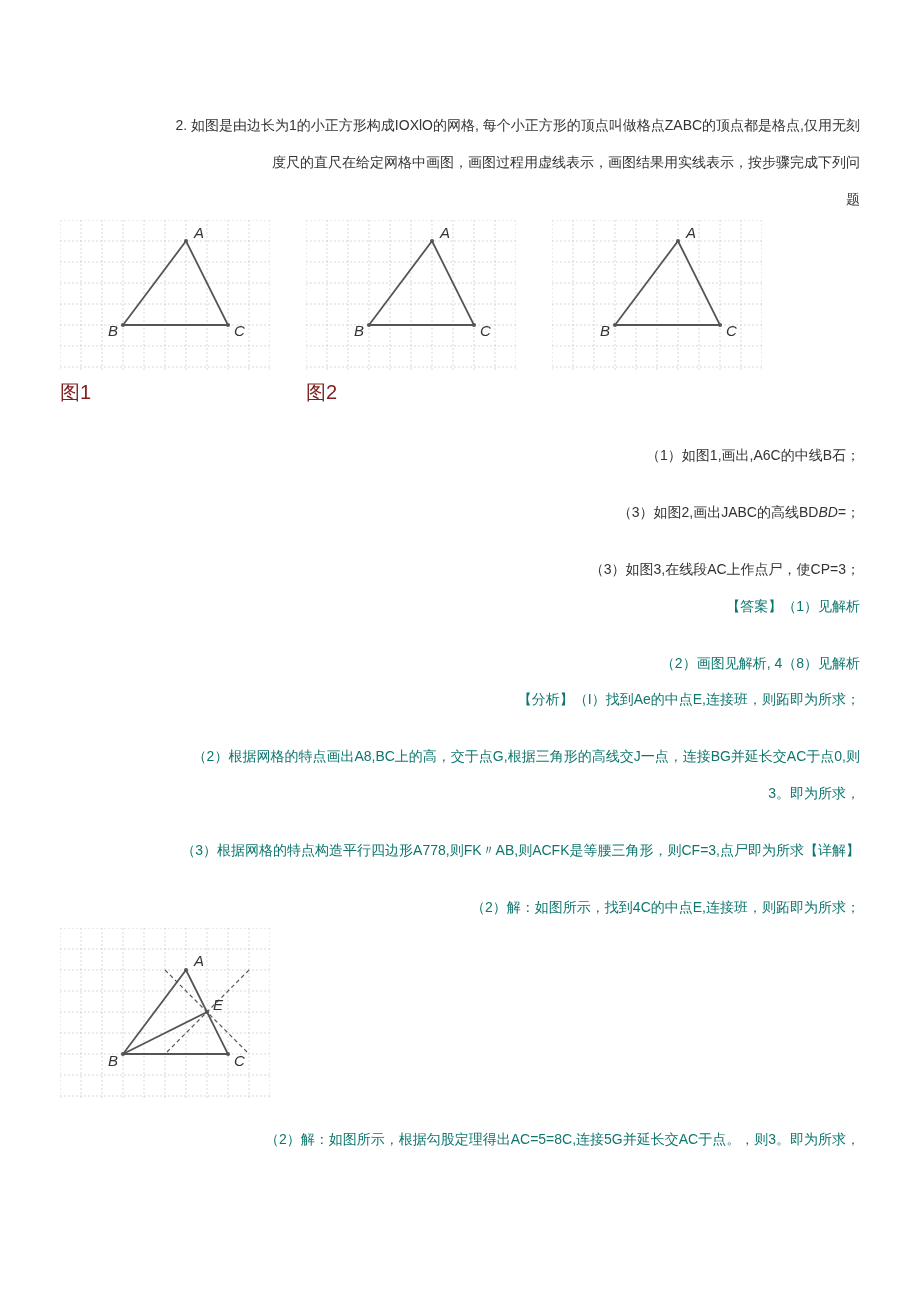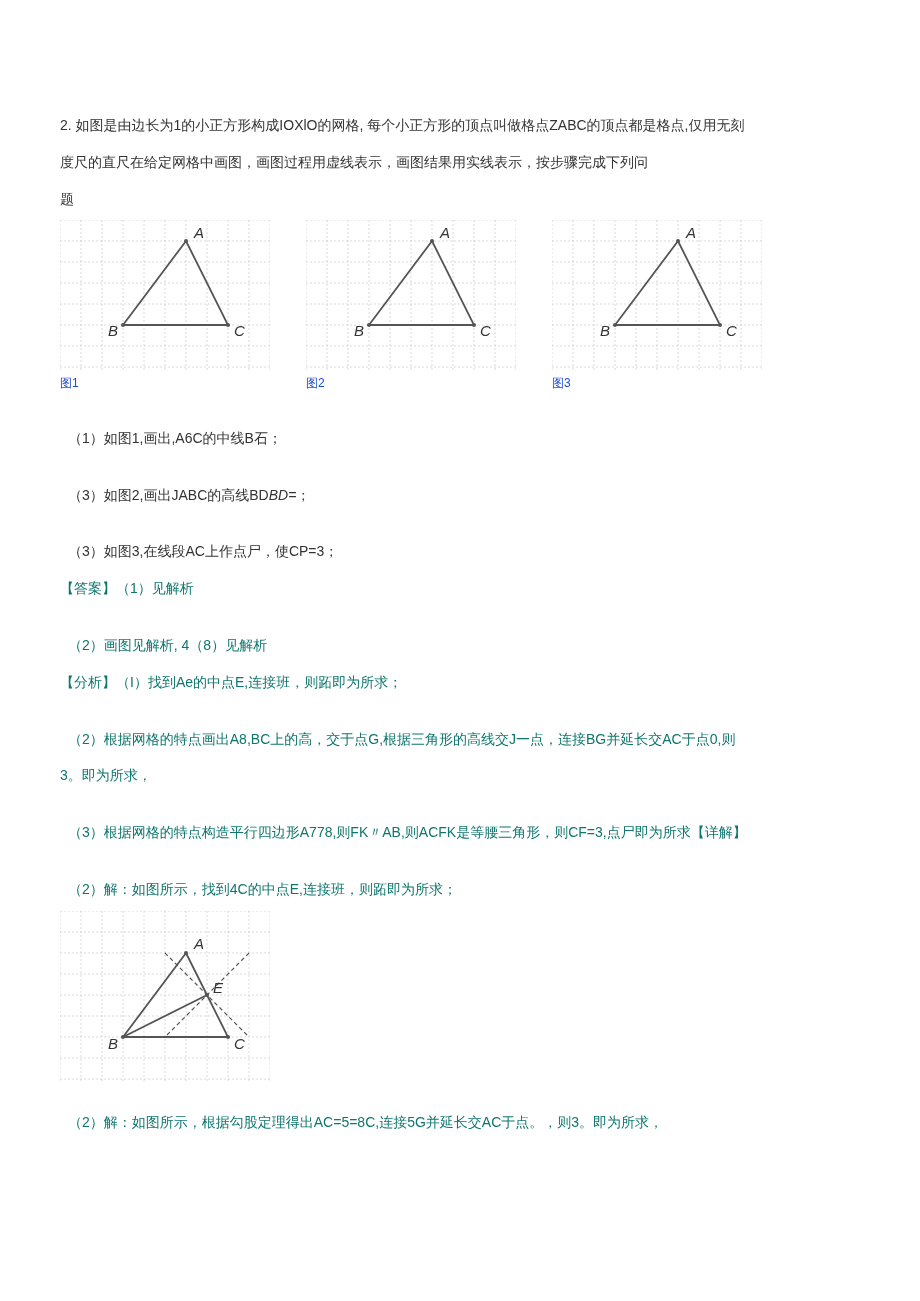--- a/index.html
+++ b/index.html
@@ -5,30 +5,30 @@
   * { margin: 0; padding: 0; box-sizing: border-box; }
   body {
     font-family: "Microsoft YaHei", Arial, sans-serif;
     font-size: 14px;
     line-height: 2.2;
     color: #333;
     background: #fff;
     width: 920px;
     padding: 110px 60px 40px 60px;
   }
-  .para { margin-bottom: 6px; }
+  .para { margin-bottom: 6px; text-align: right; }
   .red { color: #0f766e; }
   .bold-italic { font-weight: normal; font-style: italic; }
   .figs-row {
     display: flex;
     gap: 36px;
     margin: 0 0 0 0;
   }
   .fig-block { display: flex; flex-direction: column; }
-  .fig-label { font-size: 12px; color: #1d4ed8; margin-top: 0; }
+  .fig-label { font-size: 20px; color: #7f1d1d; margin-top: 0; }
   .grid-svg { display: block; }
   .indent { padding-left: 8px; margin-top: 26px; }
 </style>
 </head>
 <body>
 
 <p class="para">
   <span>2. </span><span>如图是由边长为1的小正方形构成IOXlO的网格, 每个小正方形的顶点叫做格点ZABC的顶点都是格点,仅用无刻</span>
 </p>
 <p class="para">度尺的直尺在给定网格中画图，画图过程用虚线表示，画图结果用实线表示，按步骤完成下列问</p>
@@ -128,21 +128,20 @@
           <line x1="210" y1="0" x2="210" y2="150"></line>
       </g>
       <polygon points="126,21 63,105 168,105" fill="none" stroke="#555" stroke-width="1.8"></polygon>
       <circle cx="126" cy="21" r="2" fill="#555"></circle>
         <circle cx="63" cy="105" r="2" fill="#555"></circle>
         <circle cx="168" cy="105" r="2" fill="#555"></circle>
       <text x="134" y="18" font-size="15" font-style="italic" fill="#333">A</text>
       <text x="48" y="116" font-size="15" font-style="italic" fill="#333">B</text>
       <text x="174" y="116" font-size="15" font-style="italic" fill="#333">C</text>
     </svg>
-    <div class="fig-label">图3</div>
   </div>
 
 </div>
 
 <p class="para indent">（1）如图1,画出,A6C的中线B石；</p>
 <p class="para indent">
   <span>（3）如图2,画出JABC的高线BD</span><span class="bold-italic">BD=</span><span>；</span>
 </p>
 <p class="para indent">（3）如图3,在线段AC上作点尸，使CP=3；</p>
 

